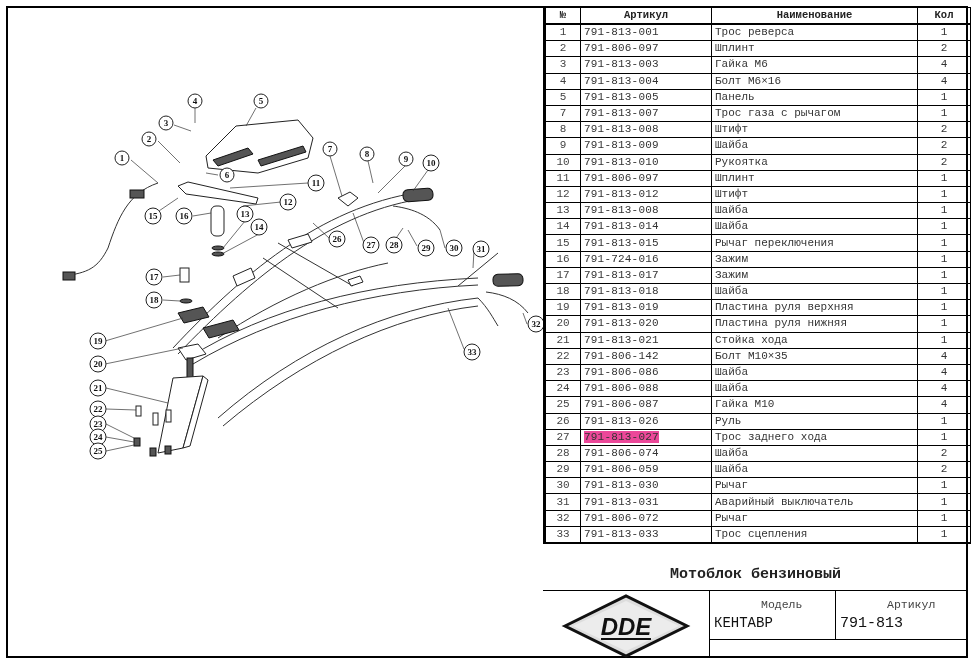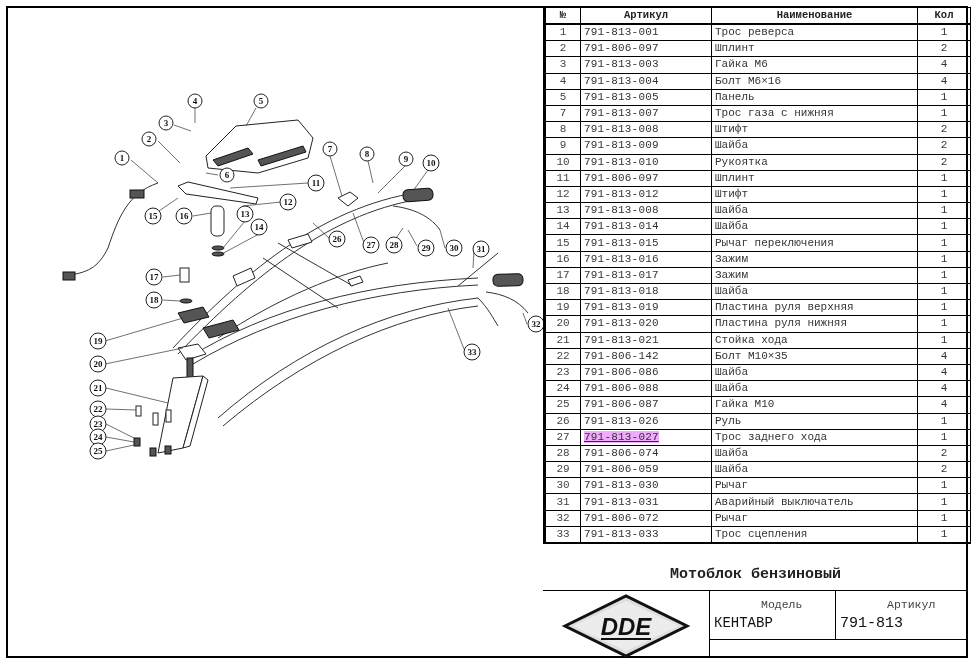--- a/index.html
+++ b/index.html
@@ -322,21 +322,21 @@
         </tr>
         <tr>
           <td class="num">5</td>
           <td class="art">791-813-005</td>
           <td class="name">Панель</td>
           <td class="qty">1</td>
         </tr>
         <tr>
           <td class="num">7</td>
           <td class="art">791-813-007</td>
-          <td class="name">Трос газа с нижняя</td>
+          <td class="name">Трос газа с рычагом</td>
           <td class="qty">1</td>
         </tr>
         <tr>
           <td class="num">8</td>
           <td class="art">791-813-008</td>
           <td class="name">Штифт</td>
           <td class="qty">2</td>
         </tr>
         <tr>
           <td class="num">9</td>
@@ -375,21 +375,21 @@
           <td class="qty">1</td>
         </tr>
         <tr>
           <td class="num">15</td>
           <td class="art">791-813-015</td>
           <td class="name">Рычаг переключения</td>
           <td class="qty">1</td>
         </tr>
         <tr>
           <td class="num">16</td>
-          <td class="art">791-813-016</td>
+          <td class="art">791-724-016</td>
           <td class="name">Зажим</td>
           <td class="qty">1</td>
         </tr>
         <tr>
           <td class="num">17</td>
           <td class="art">791-813-017</td>
           <td class="name">Зажим</td>
           <td class="qty">1</td>
         </tr>
         <tr>
@@ -441,21 +441,21 @@
           <td class="qty">4</td>
         </tr>
         <tr>
           <td class="num">26</td>
           <td class="art">791-813-026</td>
           <td class="name">Руль</td>
           <td class="qty">1</td>
         </tr>
         <tr>
           <td class="num">27</td>
-          <td class="art"><span class="hl" style="background: #f0abfc; text-decoration: underline;">791-813-027</span></td>
+          <td class="art"><span class="hl" style="background: #ec4899;">791-813-027</span></td>
           <td class="name">Трос заднего хода</td>
           <td class="qty">1</td>
         </tr>
         <tr>
           <td class="num">28</td>
           <td class="art">791-806-074</td>
           <td class="name">Шайба</td>
           <td class="qty">2</td>
         </tr>
         <tr>

